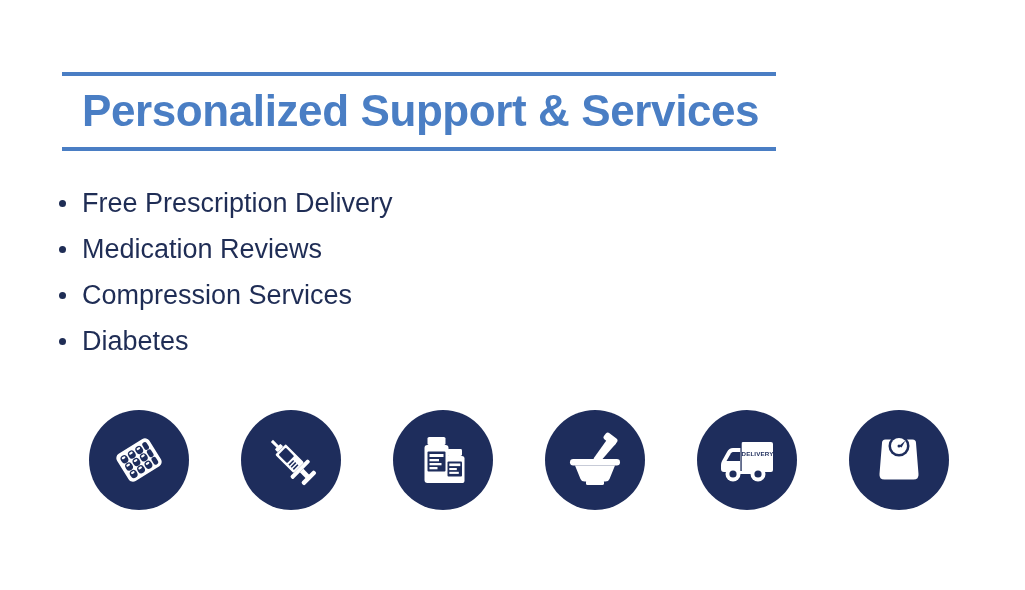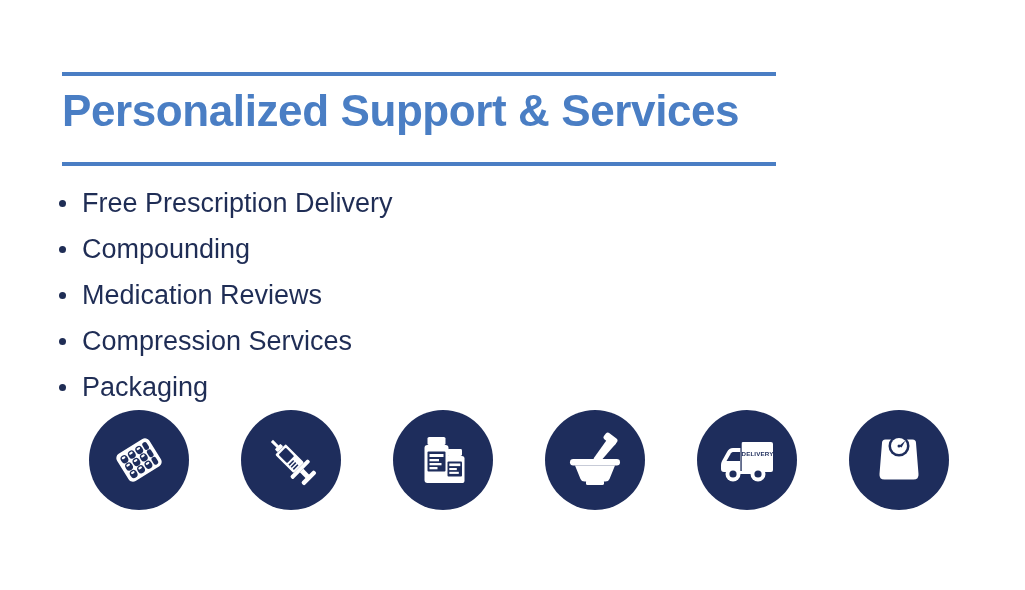--- a/index.html
+++ b/index.html
@@ -31,21 +31,22 @@
   .rule-top { margin-bottom: 0; }
   .rule-bottom { margin-top: 0; }
   .page-title {
     font-family: "Liberation Sans", sans-serif;
     font-weight: bold;
     font-size: 44px;
     line-height: 66px;
     letter-spacing: -0.4px;
     color: #4a7ec4;
     white-space: nowrap;
-    padding: 2px 0 18px 0;
+    padding: 2px 0 3px 0;
+    margin-left: 20px;
   }
 
   
   .columns {
     position: absolute;
     left: 52px;
     top: 180px;
     width: 960px;
     display: flex;
     align-items: flex-start;
@@ -109,29 +110,28 @@
   <div class="rule rule-top"></div>
   <div class="page-title">Personalized Support &amp; Services</div>
   <div class="rule rule-bottom"></div>
 </div>
 
 <div class="columns">
 
   <div class="col col-left">
     <ul class="bullet-list">
       <li class="bullet-item">Free Prescription Delivery</li>
-      <li class="bullet-item">Compounding</li>
     </ul>
   </div>
 
   <div class="col col-right">
     <ul class="bullet-list">
       <li class="bullet-item">Medication Reviews</li>
       <li class="bullet-item">Compression Services</li>
-      <li class="bullet-item">Packaging</li>
+      <li class="bullet-item">Diabetes</li>
     </ul>
   </div>
 
 </div>
 
 <div class="icon-row">
 
   <div class="icon-circle">
     <span>
       <svg width="60" height="60" viewBox="0 0 60 60">

